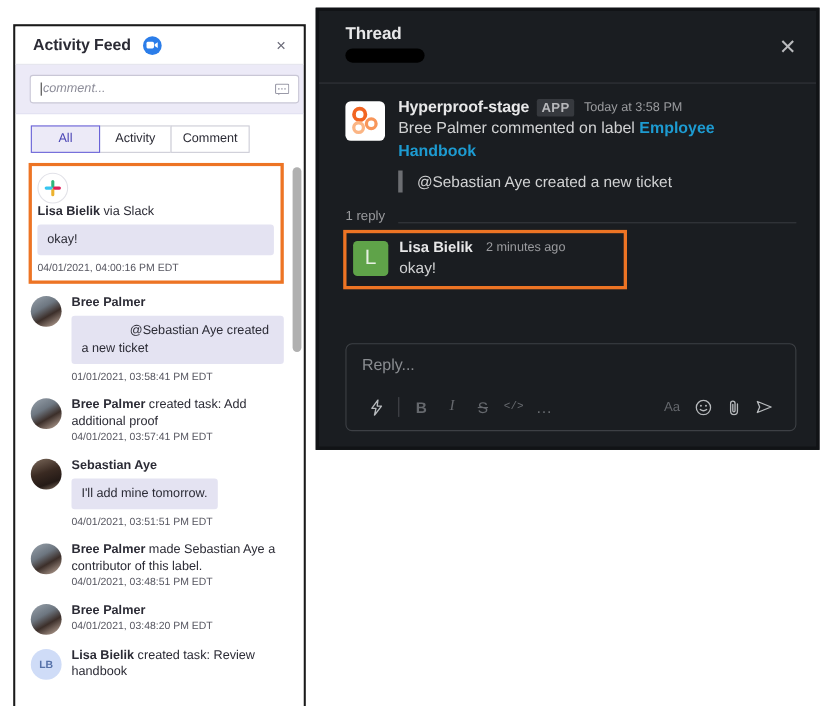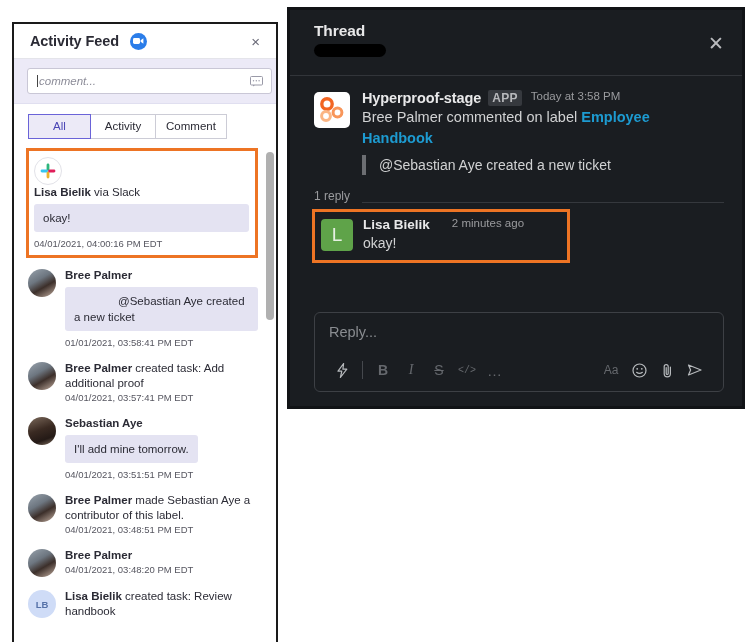--- a/index.html
+++ b/index.html
@@ -186,21 +186,21 @@
     flex: 0 0 36px; margin-right: 12px; margin-top: 2px;
     display: flex; align-items: center; justify-content: center;
     overflow: hidden;
   }
   .th-avatar.app { background: #fff; }
   .th-avatar.lisa {
     background: #5fa349; color: #e6f0e2;
     font-size: 19px; font-weight: 400;
   }
   .th-msg-body { flex: 1 1 auto; min-width: 0; }
-  .th-meta { display: flex; align-items: flex-start; }
+  .th-meta { display: flex; align-items: center; }
   .th-author {
     font-size: 14.5px; font-weight: bold; color: #e8e8e9;
     letter-spacing: -0.1px;
   }
   .th-badge {
     font-size: 12px; color: #b7b8bb; background: #36393e;
     padding: 1px 4px; border-radius: 2px; margin-left: 7px;
     letter-spacing: 0.3px; font-weight: bold;
   }
   .th-time { font-size: 11.5px; color: #9a9b9e; margin-left: 9px; }
@@ -222,21 +222,21 @@
   #th-reply-count { font-size: 12px; color: #9a9b9e; white-space: nowrap; }
   #th-reply-rule { flex: 1 1 auto; height: 1px; background: #35383d; margin-left: 12px; }
 
   #th-reply-msg-wrap {
     border: 3px solid #ed7424;
     padding: 5px 8px 7px 6px;
     margin-top: 6px; margin-left: -2px;
     width: 258px;
   }
   .th-reply-author { font-size: 13.5px; font-weight: bold; color: #e8e8e9; }
-  .th-reply-time { font-size: 11.5px; color: #9a9b9e; margin-left: 22px; }
+  .th-reply-time { font-size: 11.5px; color: #9a9b9e; margin-left: 12px; }
   .th-reply-text { font-size: 14px; color: #d1d2d3; line-height: 20px; margin-top: 1px; }
   .th-avatar.small { width: 32px; height: 32px; flex: 0 0 32px; margin-right: 10px; border-radius: 4px; }
 
   #th-composer {
     flex: 0 0 auto;
     margin: 10px 18px 14px 24px;
     border: 1px solid #3d4045;
     border-radius: 6px;
     height: 80px;
     display: flex; flex-direction: column;

